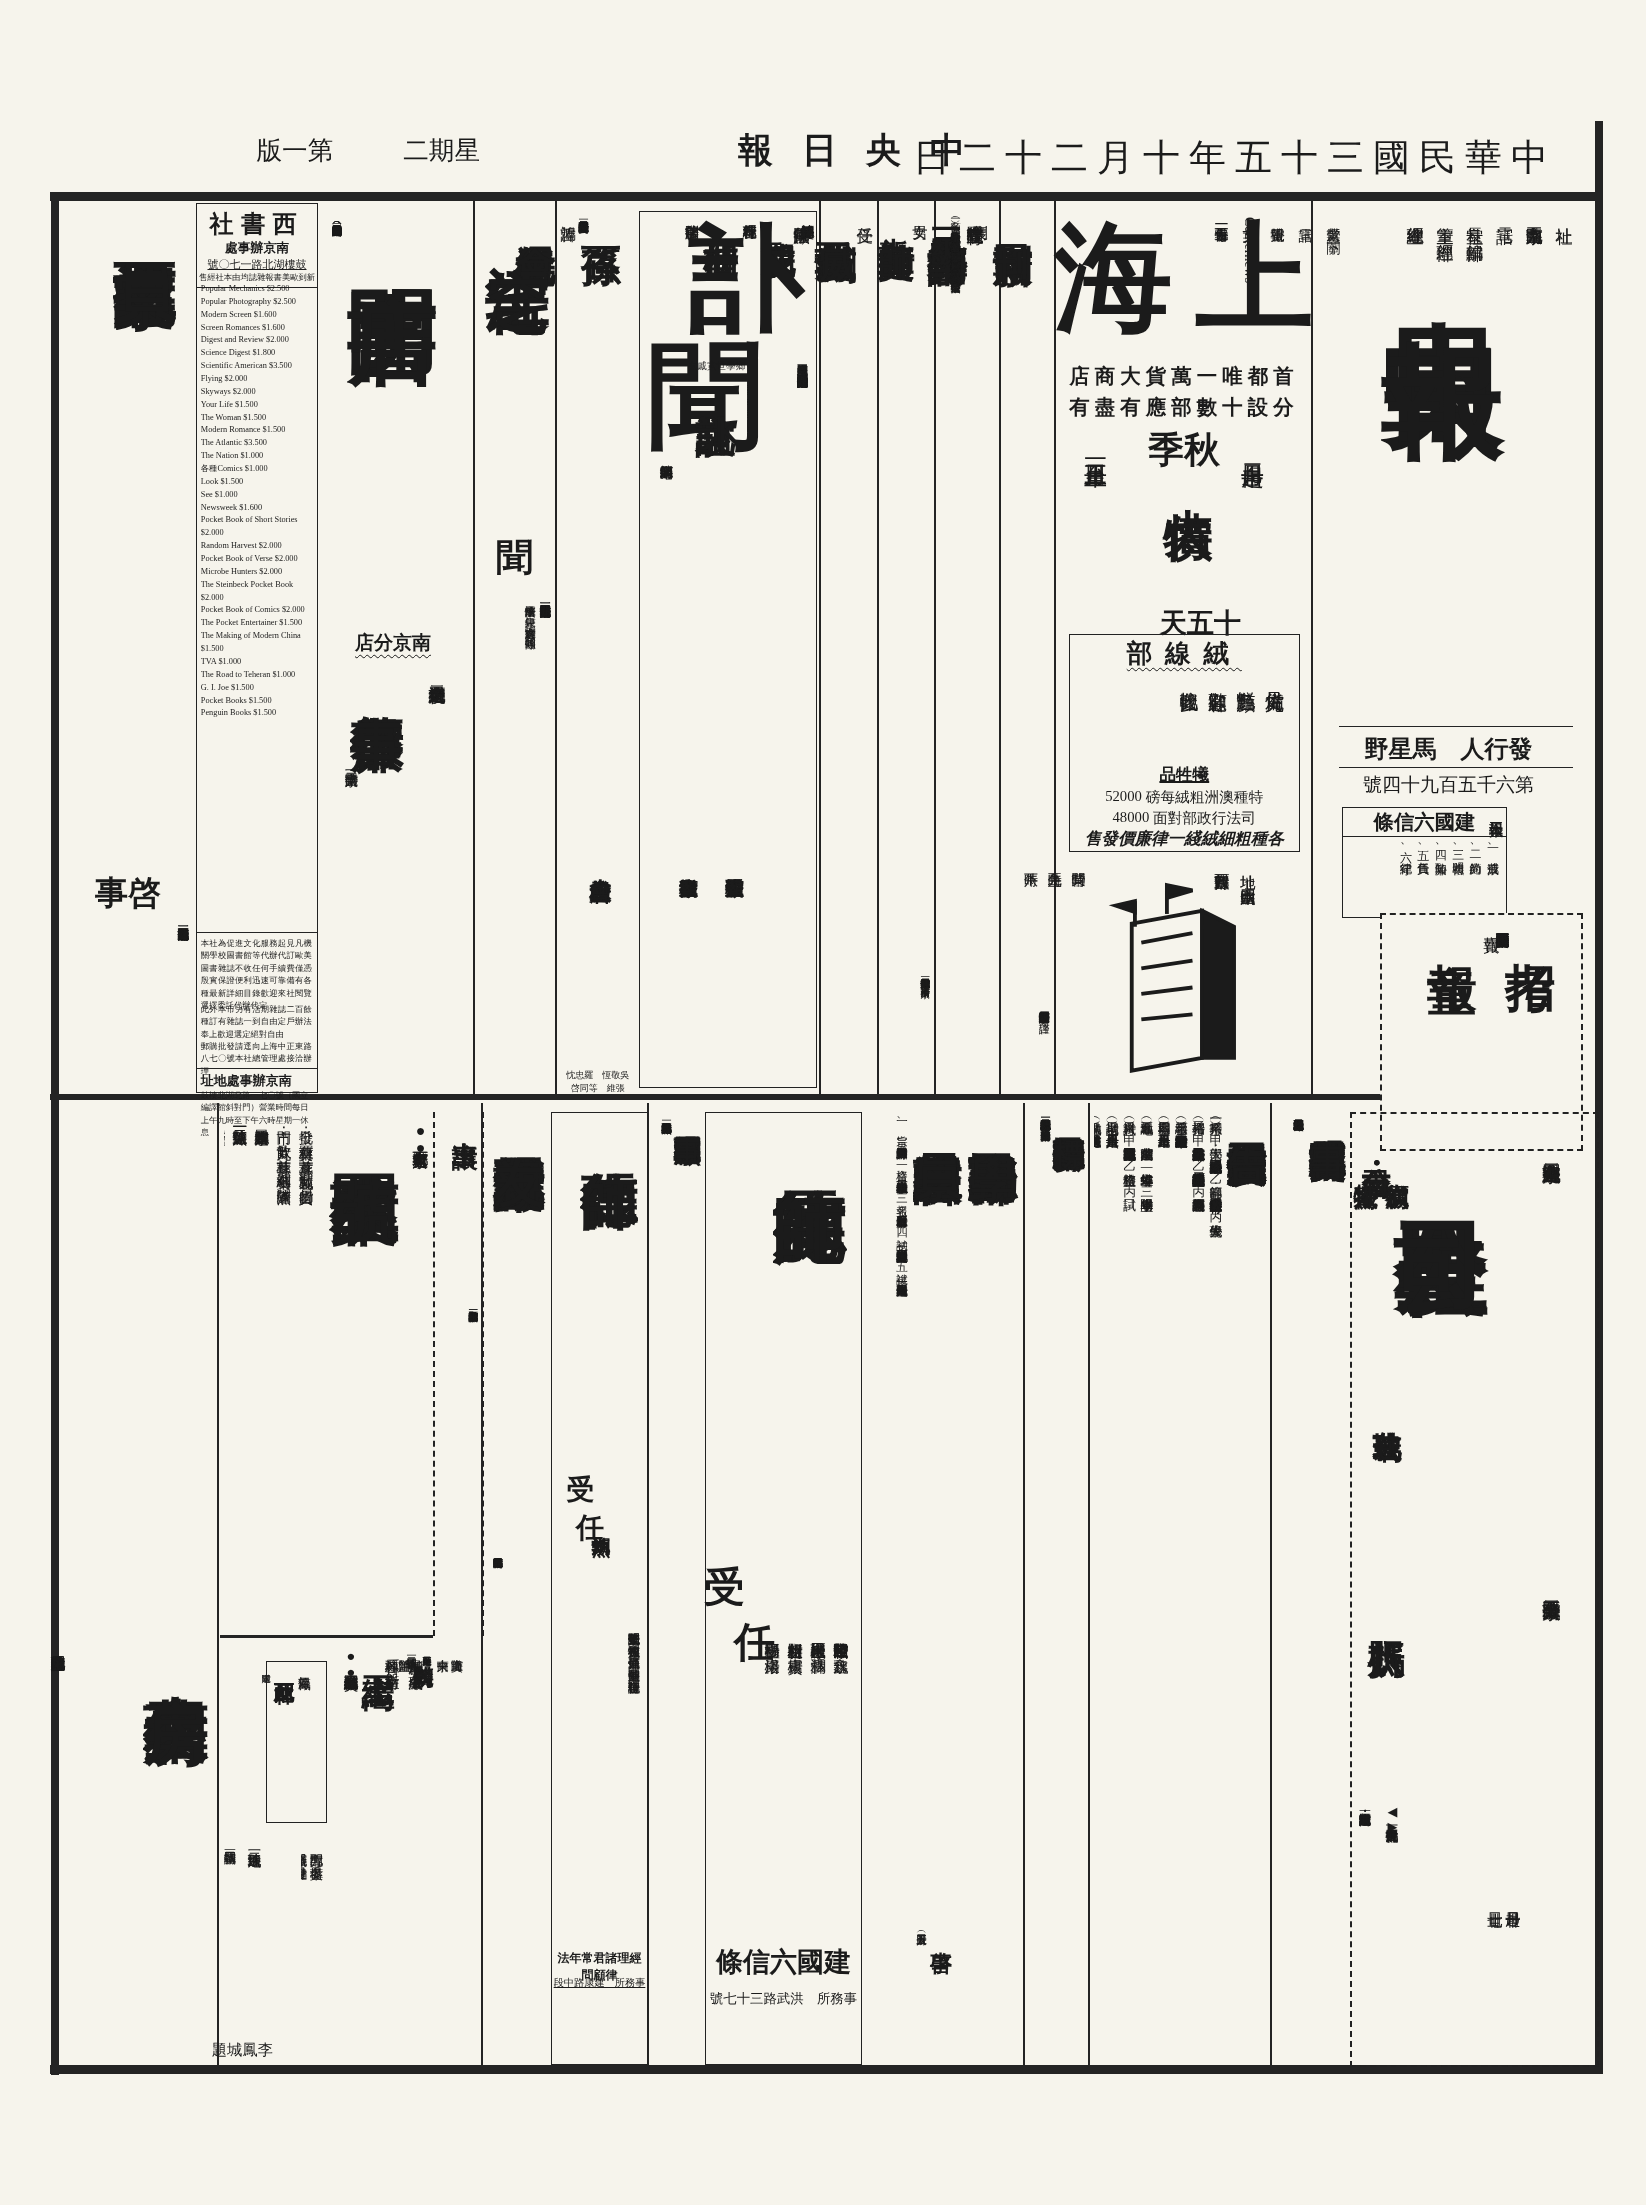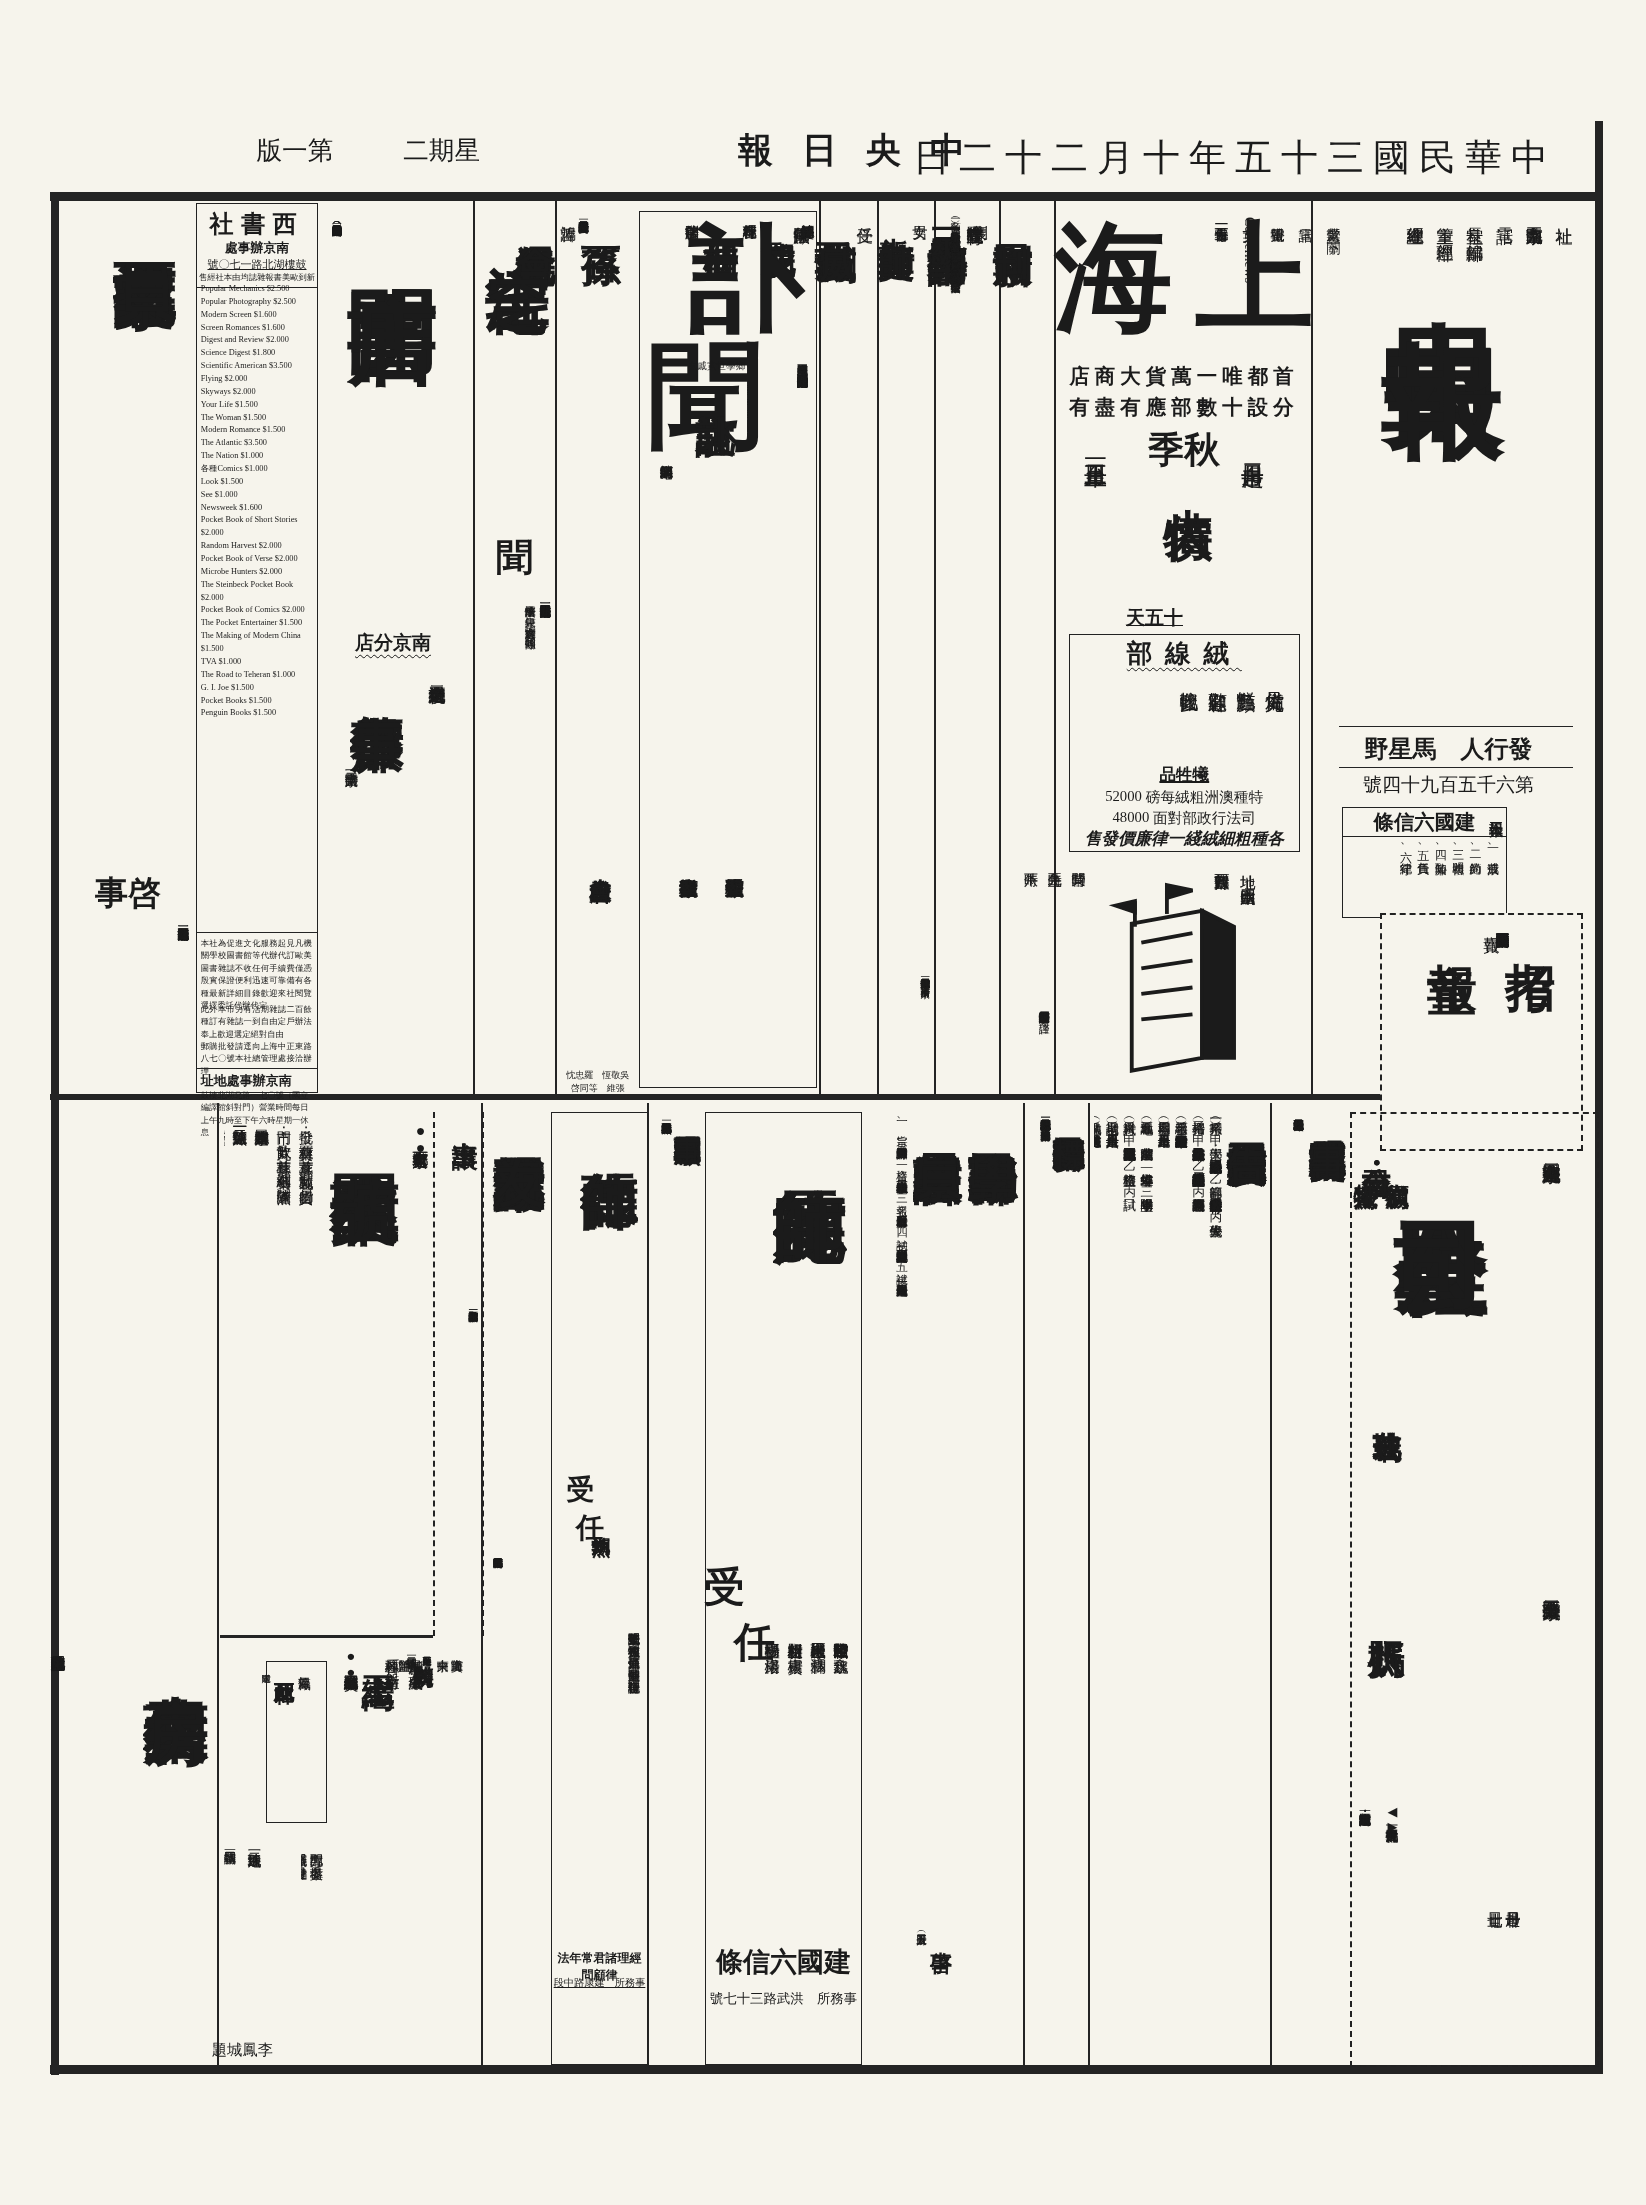--- a/index.html
+++ b/index.html
@@ -89,21 +89,21 @@
     <div class="abs cent" style="left:0;top:19px;width:100%;flex-direction:row-reverse;gap:11.5px;">
       <span class="xb" style="font-size:118px;line-height:1;">上</span>
       <span class="v b" style="position:static;font-size:40px;height:89px;">公司</span>
       <span class="xb" style="font-size:118px;line-height:1;">海</span>
     </div>
     <div class="abs rtl b" style="left:0;top:161px;width:100%;text-align:center;font-size:20.4px;letter-spacing:5.1px;">首都唯一萬貨大商店</div>
     <div class="abs rtl b" style="left:0;top:192px;width:100%;text-align:center;font-size:20.4px;letter-spacing:5.1px;">分設十數部應有盡有</div>
     <div class="v" style="right:46px;top:246px;height:173px;font-size:23px;">自十月二十日起</div>
     <div class="abs rtl xb" style="left:77px;top:225px;width:102px;text-align:center;font-size:36px;">秋季</div>
     <div class="v xb" style="right:95px;top:268px;height:153px;font-size:49px;letter-spacing:3.8px;">大特價</div>
-    <div class="abs rtl b" style="left:70px;top:404px;width:115px;text-align:left;font-size:19px;text-decoration:underline;">十五天</div>
+    <div class="abs rtl b" style="left:70px;top:404px;width:115px;text-align:right;font-size:27px;">十五天</div>
     <div class="v" style="right:203px;top:246px;height:173px;font-size:23px;">至十一月三日止</div>
     <div class="box" style="left:12.8px;top:433px;width:229px;height:216px;">
       <div class="rtl b cent wavy" style="font-size:25.6px;height:37px;letter-spacing:12.8px;">絨線部</div>
       <div class="v" style="right:10.2px;top:42px;height:84px;width:208px;font-size:19px;line-height:1.5;">備貨充足
 顏色鮮豔
 歡迎顧客
 參觀比較</div>
       <div class="abs rtl b" style="left:0;top:129px;width:100%;text-align:center;font-size:16.6px;text-decoration:underline 1.9px;">犧牲品</div>
       <div class="abs" style="left:6.4px;top:153px;width:216px;font-size:14.7px;display:flex;flex-direction:row-reverse;justify-content:center;gap:3.8px;">
         <span class="rtl">特種澳洲粗絨每磅</span>

